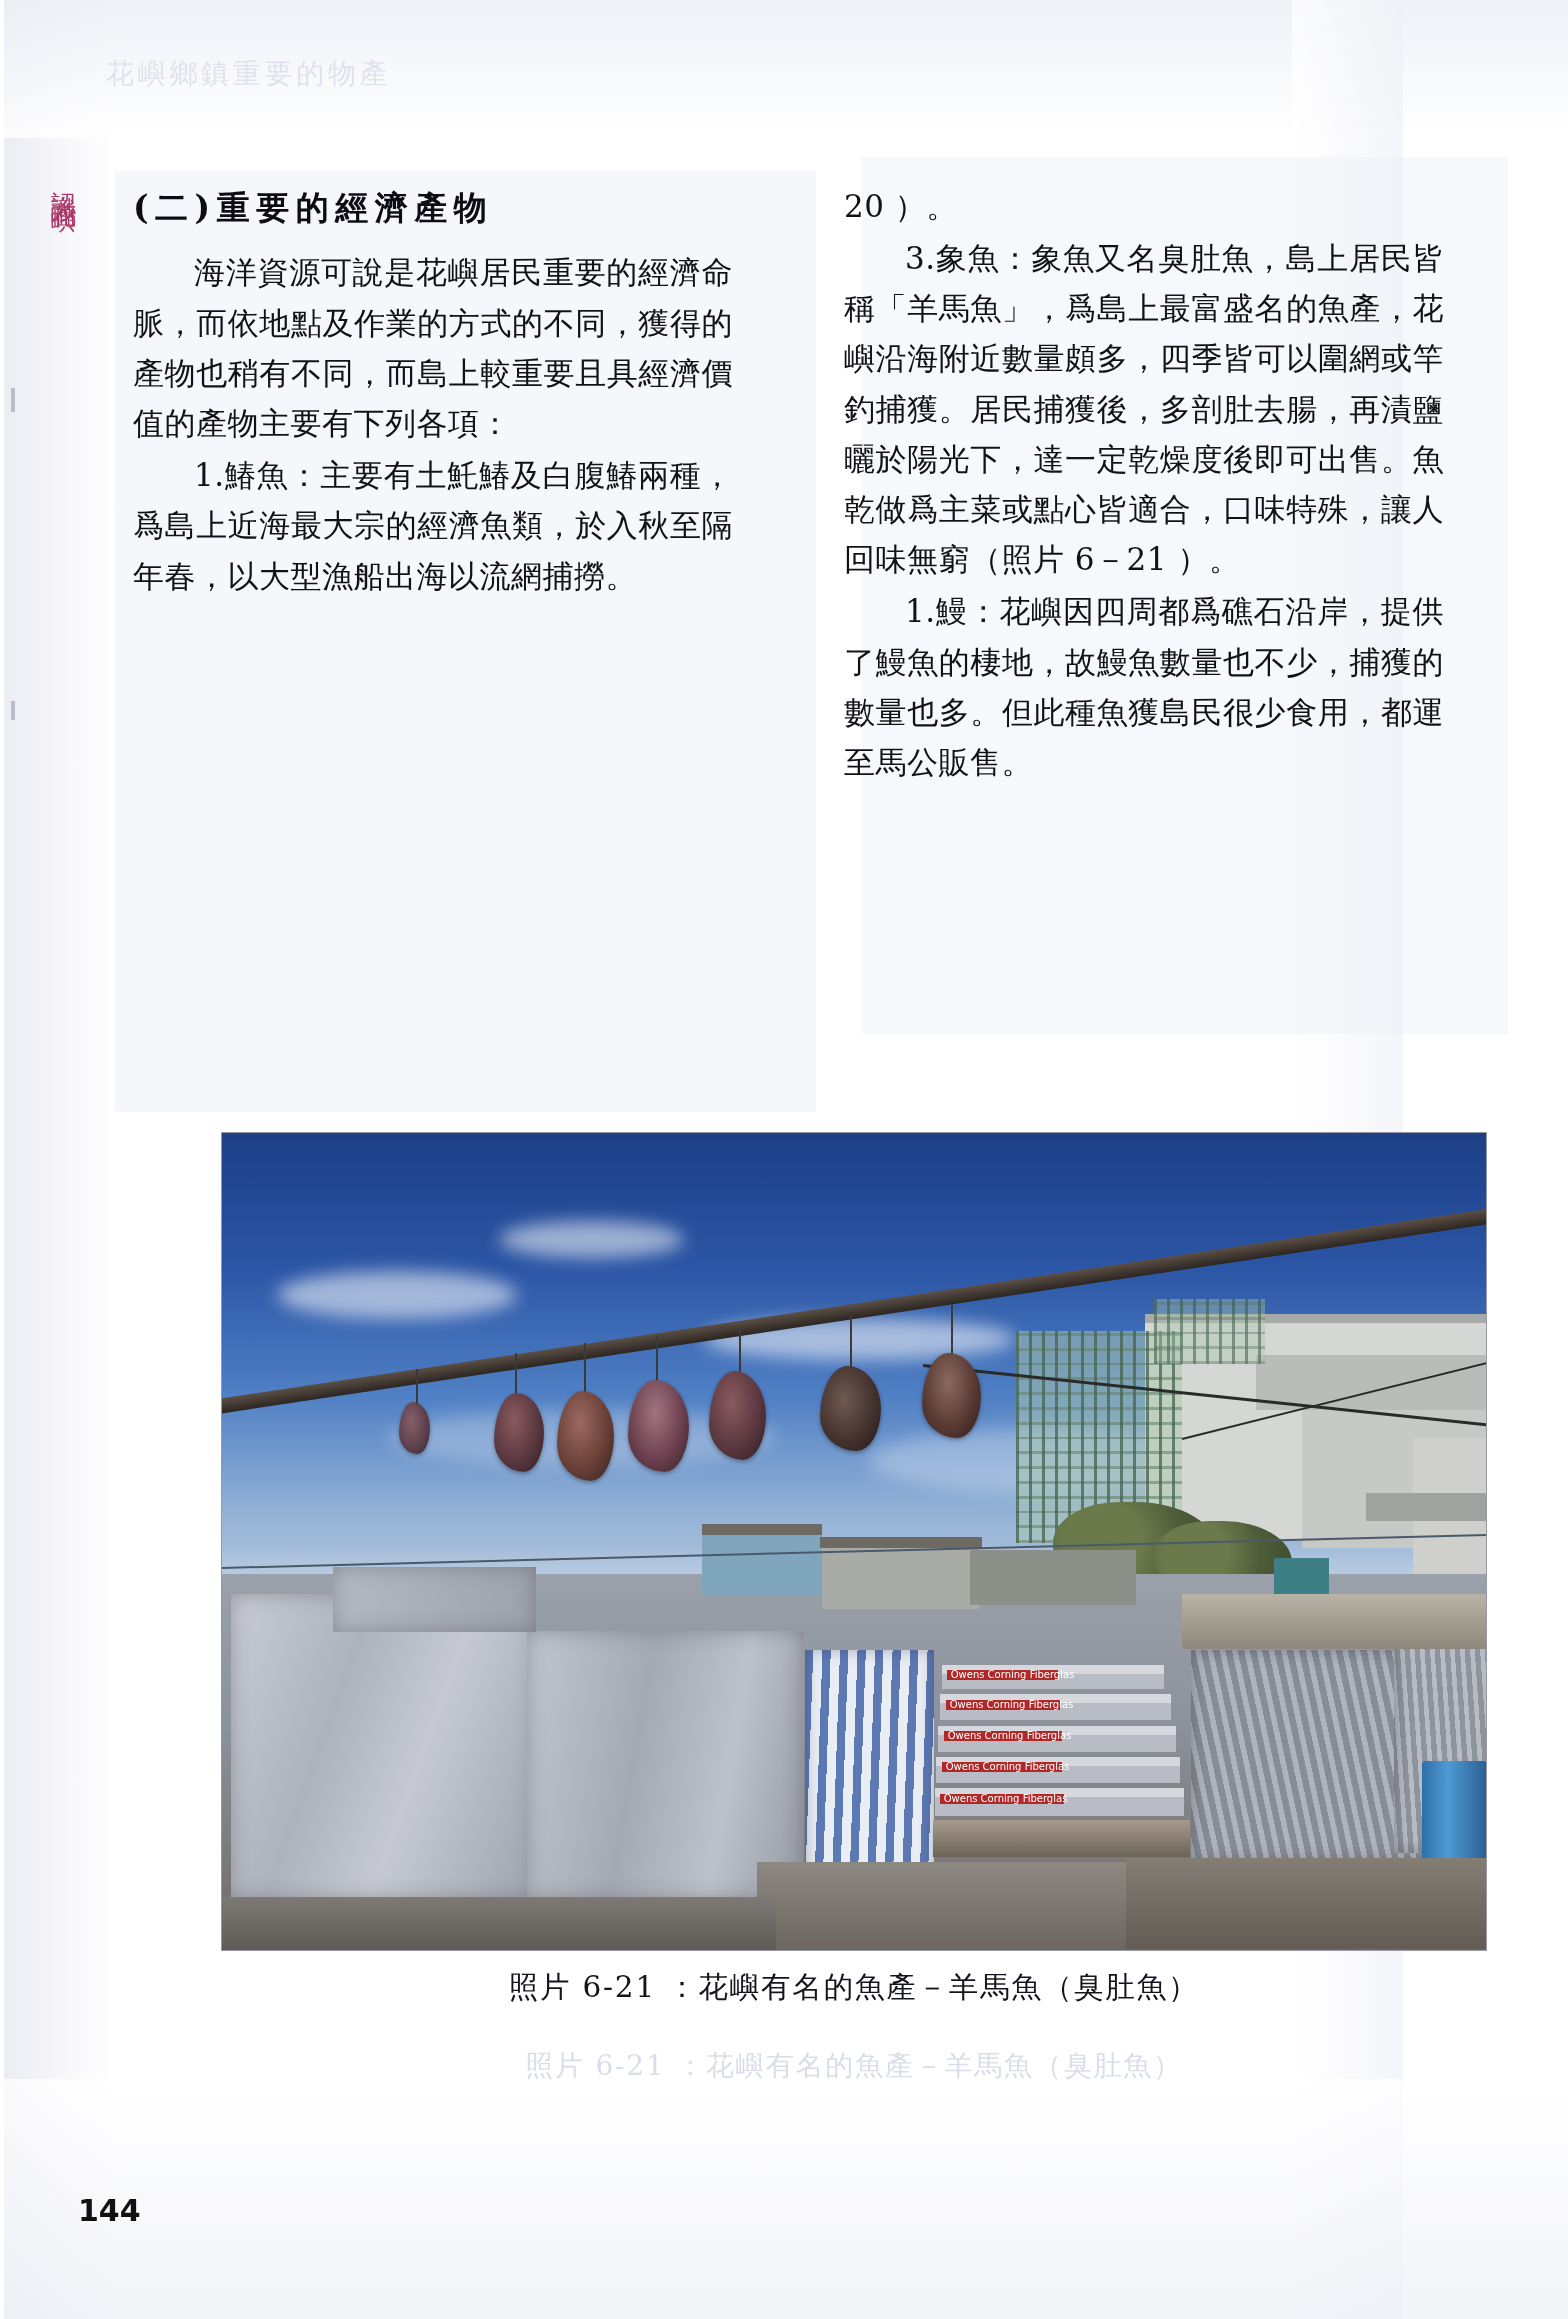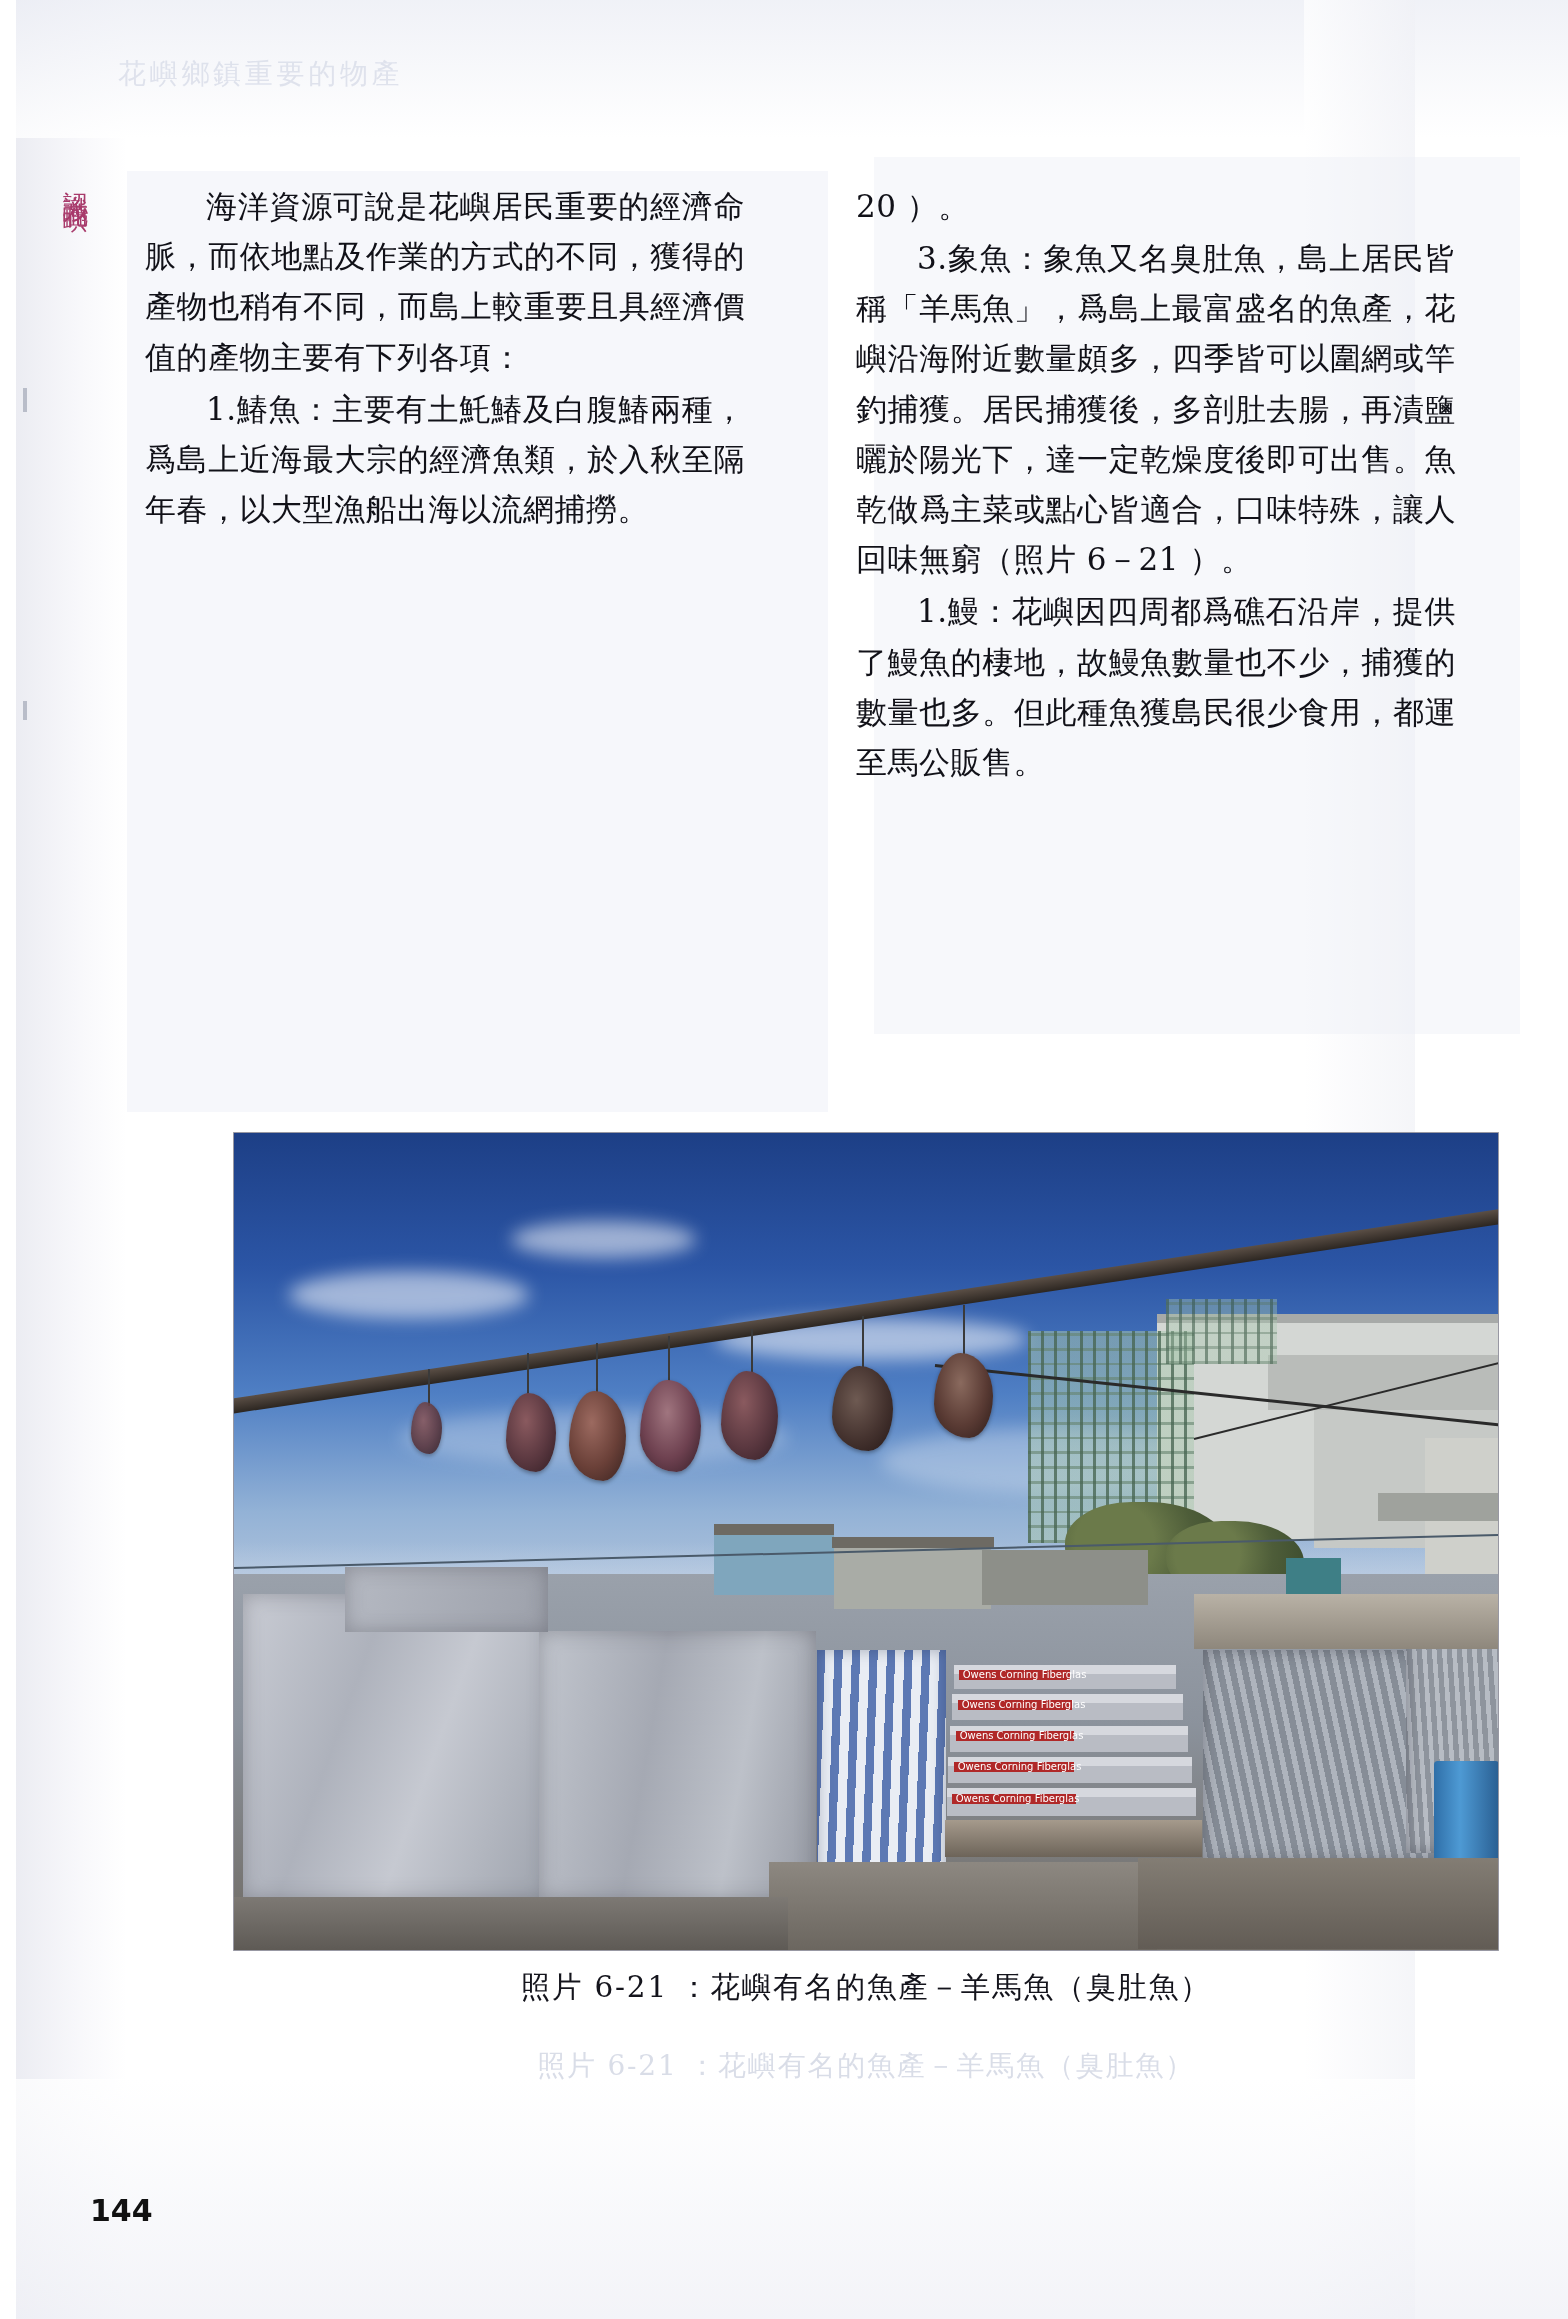--- a/index.html
+++ b/index.html
@@ -11,21 +11,21 @@
     width: 1569px;
     height: 2319px;
     position: relative;
     font-family: "DejaVu Serif", "Liberation Serif", serif;
     overflow: hidden;
   }
 
   
   #page {
     position: absolute;
-    left: 16px; top: 0;
+    left: 4px; top: 0;
     width: 1399px;
     height: 2319px;
     background: #ffffff;
   }
 
   
   .scan-tint {
     position: absolute;
     pointer-events: none;
   }
@@ -314,20 +314,21 @@
   <div class="bleed" style="left:102px; top:55px;">花嶼鄉鎮重要的物產</div>
 
   <div class="edge-mark" style="left:7.4px; top:388px; width:3.7px; height:24px;"></div>
   <div class="edge-mark" style="left:7.4px; top:701px; width:3.7px; height:18.5px;"></div>
 
   <div id="running-head">認識花嶼</div>
 
   <div id="columns">
 
     <div class="col col-left">
+      <div class="heading">(二)重要的經濟產物</div>
       <p class="para">海洋資源可說是花嶼居民重要的經濟命脈，而依地點及作業的方式的不同，獲得的產物也稍有不同，而島上較重要且具經濟價值的產物主要有下列各項：</p>
       <p class="para">1.鰆魚：主要有土魠鰆及白腹鰆兩種，爲島上近海最大宗的經濟魚類，於入秋至隔年春，以大型漁船出海以流網捕撈。</p>
     </div>
 
     <div class="col col-right">
       <p class="para cont">20 ）。</p>
       <p class="para">3.象魚：象魚又名臭肚魚，島上居民皆稱「羊馬魚」，爲島上最富盛名的魚產，花嶼沿海附近數量頗多，四季皆可以圍網或竿釣捕獲。居民捕獲後，多剖肚去腸，再漬鹽曬於陽光下，達一定乾燥度後即可出售。魚乾做爲主菜或點心皆適合，口味特殊，讓人回味無窮（照片 6－21 ）。</p>
       <p class="para">1.鰻：花嶼因四周都爲礁石沿岸，提供了鰻魚的棲地，故鰻魚數量也不少，捕獲的數量也多。但此種魚獲島民很少食用，都運至馬公販售。</p>
     </div>
 

